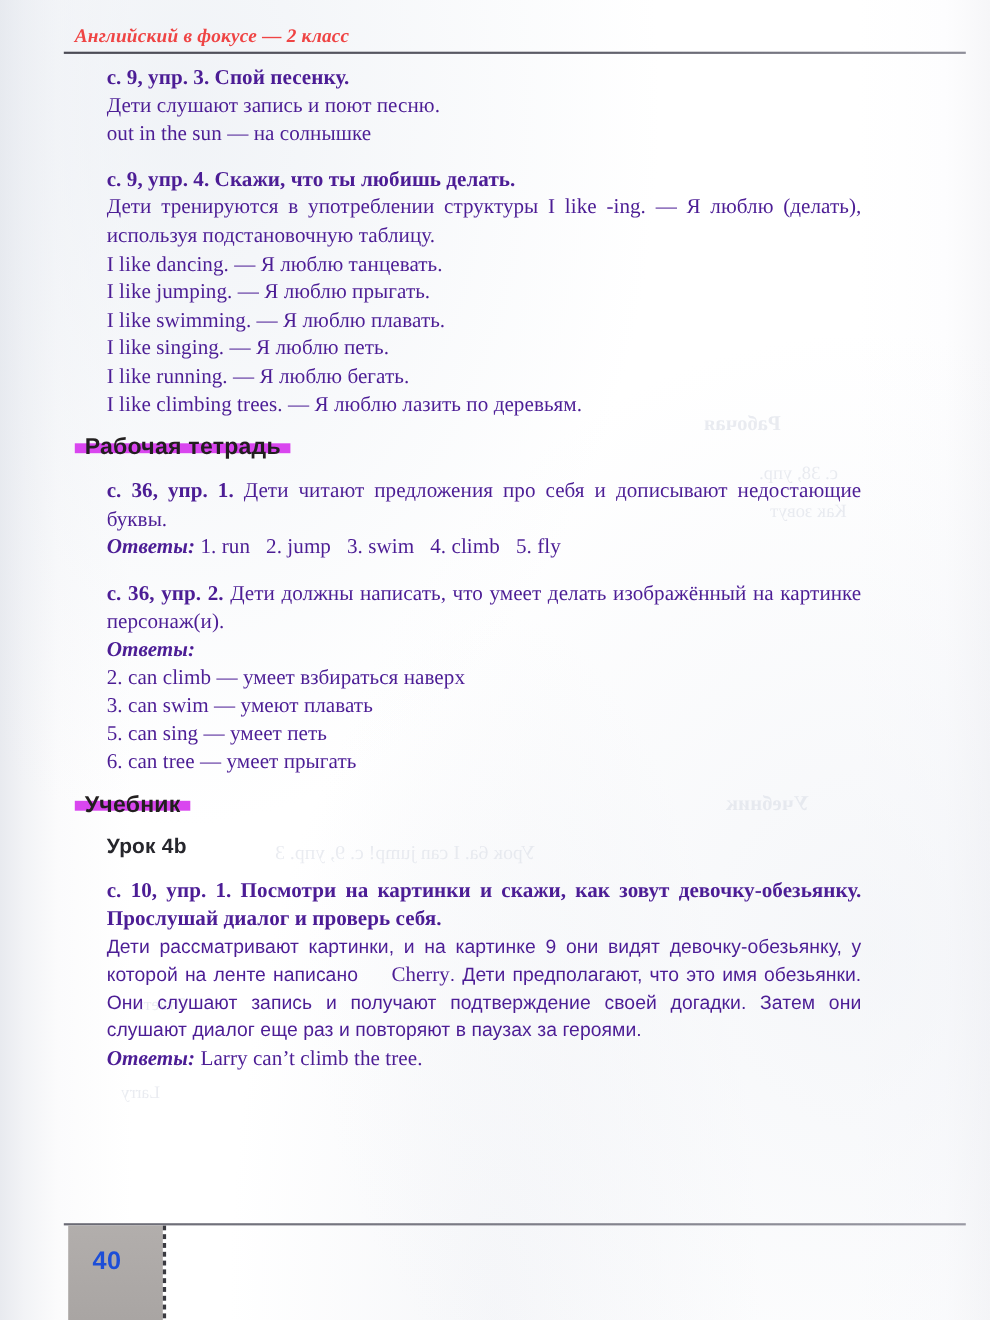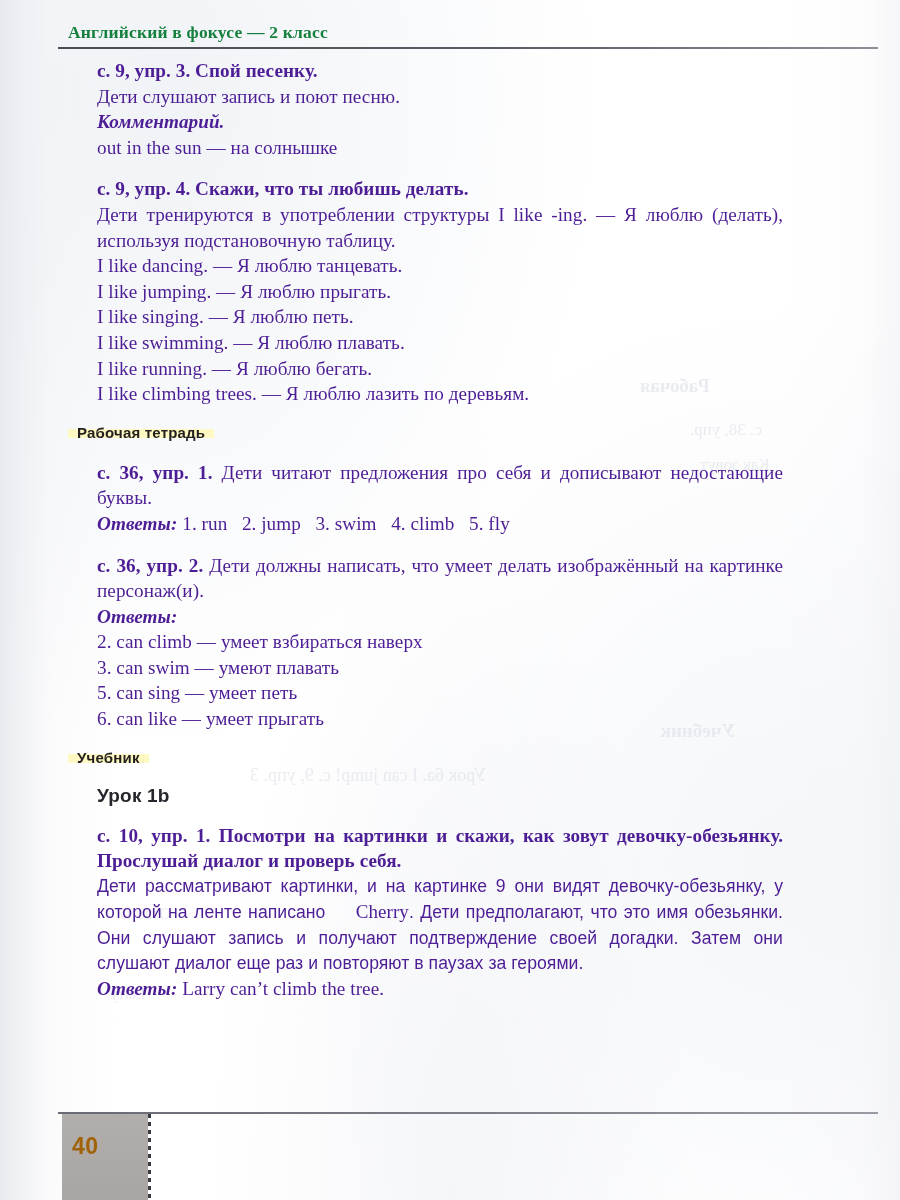--- a/index.html
+++ b/index.html
@@ -56,24 +56,25 @@
 
   
   .runhead {
     position: absolute;
     left: 58px;
     top: 22px;
     width: 820px;
   }
   .runhead-title {
     font-family: "Liberation Serif", serif;
+    font-style: italic;
     font-weight: bold;
     font-size: 17.5px;
     letter-spacing: .2px;
-    color: #15803d;
+    color: #ef4444;
     padding-left: 10px;
   }
   .runhead-rule {
     margin-top: 4px;
     height: 2px;
     background: linear-gradient(90deg, #4b4b55 0%, #5c5c67 55%, #8e8e99 100%);
   }
 
   
   .body {
@@ -96,25 +97,25 @@
 
   .b { font-weight: bold; }
   .i { }
   .bi { font-weight: bold; font-style: italic; }
   .gap-md { height: 16px; }
   .gap-lg { height: 22px; }
 
   
   .banner {
     display: inline-block;
-    background: #fef9c3;
+    background: #d946ef;
     color: #221f1f;
     font-family: "Liberation Sans", sans-serif;
     font-weight: bold;
-    font-size: 15px;
+    font-size: 21px;
     letter-spacing: .2px;
     padding: 4px 9px 5px 9px;
     margin-left: -29px;
     box-shadow: 0 0 0 0 rgba(0,0,0,0);
   }
   .banner-wrap { line-height: 0; }
 
   .lesson-head {
     font-family: "Liberation Sans", sans-serif;
     font-weight: bold;
@@ -143,26 +144,26 @@
   .folio-block {
     position: absolute;
     left: 62px;
     top: 1114px;
     width: 86px;
     height: 86px;
     background: linear-gradient(180deg, #b2aeac 0%, #a9a5a3 100%);
   }
   .folio-num {
     position: absolute;
-    left: 72px;
+    left: 84px;
     top: 1133px;
     font-family: "Liberation Sans", sans-serif;
     font-weight: bold;
     font-size: 23px;
-    color: #a16207;
+    color: #1d4ed8;
     letter-spacing: .5px;
   }
   .folio-dots {
     position: absolute;
     left: 148px;
     top: 1114px;
     width: 3px;
     height: 86px;
     background-image: linear-gradient(#3a3a40 55%, rgba(255,255,255,0) 0%);
     background-size: 3px 8px;
@@ -189,46 +190,43 @@
     <div class="runhead-rule"></div>
   </div>
 
   <div class="body">
 
     <p class="tp nojust">
       <span class="b">с. 9, упр. 3. Спой песенку.</span>
     </p>
     <p class="tp nojust">Дети слушают запись и поют песню.</p>
     <p class="tp nojust">
-      <span class="bi">Комментарий.</span>
-    </p>
-    <p class="tp nojust">
       <span class="i">out in the sun</span><span> — </span><span>на солнышке</span>
     </p>
 
     <div class="gap-md"></div>
 
     <p class="tp nojust">
       <span class="b">с. 9, упр. 4. Скажи, что ты любишь делать.</span>
     </p>
     <p class="tp">
       <span>Дети тренируются в употреблении структуры </span><span class="i">I like -ing.</span><span> — Я люблю (делать), используя подстановочную таблицу.</span>
     </p>
 
     <p class="tp nojust">
       <span class="i">I like dancing.</span> — <span>Я люблю танцевать.</span>
     </p>
     <p class="tp nojust">
       <span class="i">I like jumping.</span> — <span>Я люблю прыгать.</span>
     </p>
     <p class="tp nojust">
+      <span class="i">I like swimming.</span> — <span>Я люблю плавать.</span>
+    </p>
+    <p class="tp nojust">
       <span class="i">I like singing.</span> — <span>Я люблю петь.</span>
-    </p>
-    <p class="tp nojust">
-      <span class="i">I like swimming.</span> — <span>Я люблю плавать.</span>
     </p>
     <p class="tp nojust">
       <span class="i">I like running.</span> — <span>Я люблю бегать.</span>
     </p>
     <p class="tp nojust">
       <span class="i">I like climbing trees.</span> — <span>Я люблю лазить по деревьям.</span>
     </p>
 
     <div class="gap-lg"></div>
 
@@ -261,32 +259,32 @@
     <p class="tp nojust">
       <span>2.</span> <span class="i">can climb</span> — <span>умеет взбираться наверх</span>
     </p>
     <p class="tp nojust">
       <span>3.</span> <span class="i">can swim</span> — <span>умеют плавать</span>
     </p>
     <p class="tp nojust">
       <span>5.</span> <span class="i">can sing</span> — <span>умеет петь</span>
     </p>
     <p class="tp nojust">
-      <span>6.</span> <span class="i">can like</span> — <span>умеет прыгать</span>
+      <span>6.</span> <span class="i">can tree</span> — <span>умеет прыгать</span>
     </p>
 
     <div class="gap-lg"></div>
 
     <div class="banner-wrap">
       <span class="banner">Учебник</span>
     </div>
 
     <div class="gap-lg"></div>
 
-    <p class="lesson-head" style="margin:0;">Урок 1b</p>
+    <p class="lesson-head" style="margin:0;">Урок 4b</p>
 
     <div class="gap-md"></div>
 
     <p class="tp">
       <span class="b">с. 10, упр. 1. Посмотри на картинки и скажи, как зовут девочку-обезьянку. Прослушай диалог и проверь себя.</span>
     </p>
     <p class="tp sans">
       <span>Дети рассматривают картинки, и на картинке 9 они видят девочку-обезьянку, у которой на ленте написано </span><span class="i">Cherry</span><span>. Дети предполагают, что это имя обезьянки. Они слушают запись и получают подтверждение своей догадки. Затем они слушают диалог еще раз и повторяют в паузах за героями.</span>
     </p>
     <p class="tp nojust">

